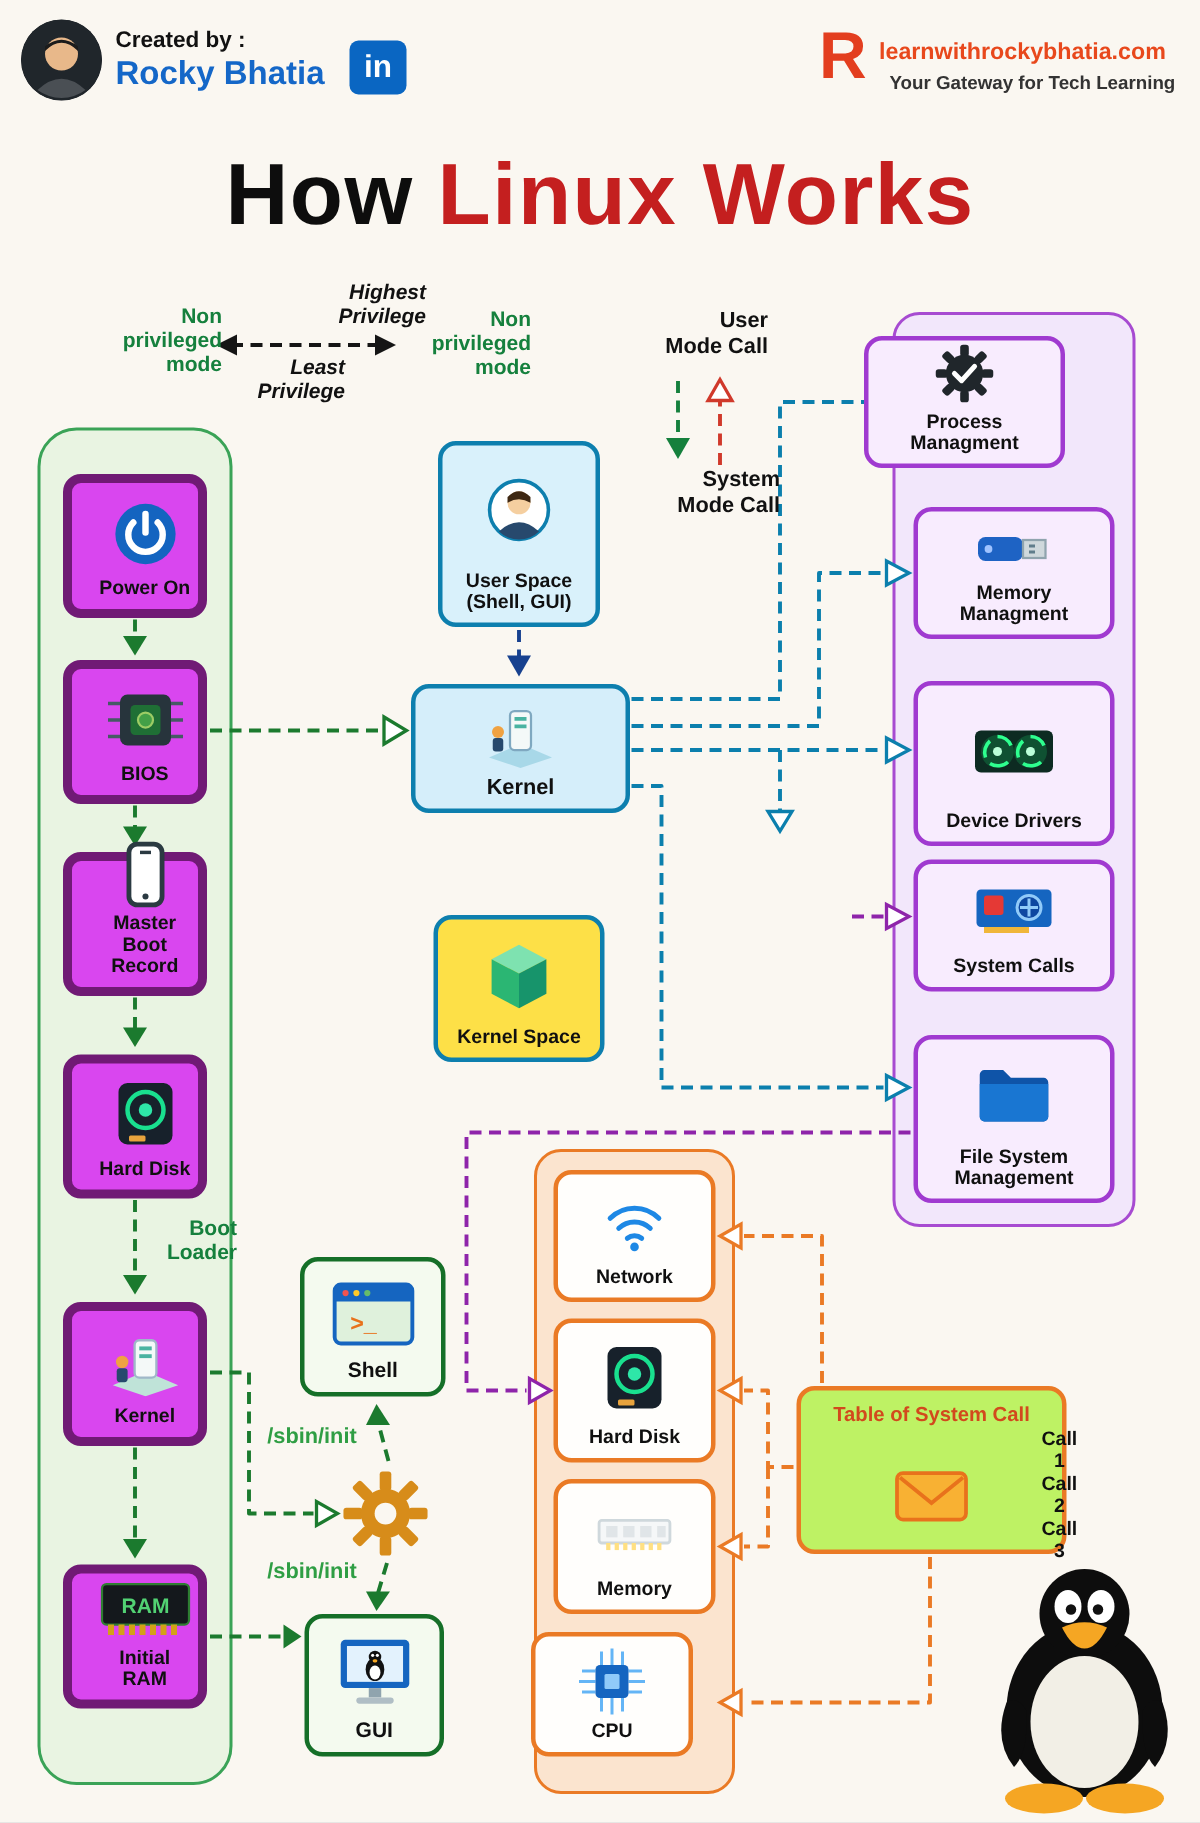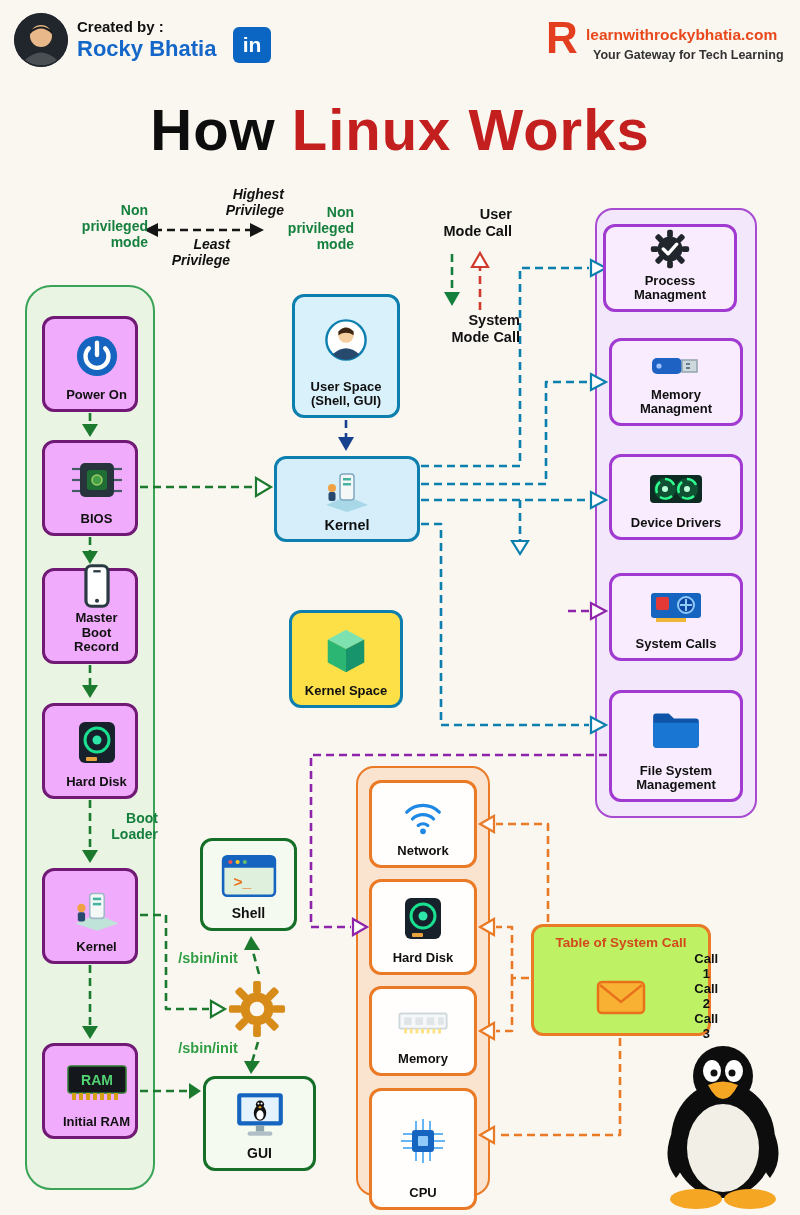--- a/index.html
+++ b/index.html
@@ -24,21 +24,21 @@
   
   .panel { position:absolute; }
   .panel-green  { background:#e9f4e2; border:2.5px solid #3aa357; border-radius:26px; }
   .panel-purple { background:#f2e7fb; border:2.5px solid #a74bd1; border-radius:18px; }
   .panel-orange { background:#fbe4cf; border:2.5px solid #ea7a25; border-radius:18px; }
 
   
   .node { position:absolute; display:flex; flex-direction:column; align-items:center; justify-content:flex-end; gap:2px; padding:6px 3px; border-radius:12px; text-align:center; background:#fff; }
   .node .icon { flex:1 1 auto; display:flex; align-items:center; justify-content:center; width:100%; }
   .lbl { font-weight:700; font-size:13px; line-height:1.12; color:#101010; white-space:pre-line; }
-  .n-green  { border:3px solid #701a75; background:#f0abfc;padding-left:16px; }
+  .n-green  { border:6px solid #701a75; background:#d946ef;padding-left:16px; }
   .n-green2 { border:3px solid #156f28; background:#f4faef; }
   .n-blue   { border:3px solid #0d7fae; background:#d5eefa; }
   .n-blue2  { border:3px solid #0d7fae; background:#d9f1fb; }
   .n-purple { border:3px solid #a03ad0; background:#f8ecfe; }
   .n-orange { border:3px solid #ea7a25; background:#fffefc; }
 
   
   .note { position:absolute; font-weight:700; white-space:pre-line; text-align:right; line-height:1.15; }
   .note-green  { color:#15803d; font-size:14px; }
   .note-italic { color:#111; font-style:italic; font-size:14px; }
@@ -333,21 +333,21 @@
       <svg width="52" height="50" viewBox="0 0 52 52">
         <polygon points="26,4 45,14 26,24 7,14" fill="#7ee2b0"></polygon>
         <polygon points="7,14 26,24 26,48 7,38" fill="#2bb673"></polygon>
         <polygon points="45,14 26,24 26,48 45,38" fill="#17946b"></polygon>
       </svg>
     </span>
     <span class="lbl">Kernel Space</span>
   </div>
 
 
-  <div class="node n-purple" style="left:603px; top:224px; width:134px; height:88px;">
+  <div class="node n-purple" style="left:576px; top:224px; width:134px; height:88px;">
     <span class="icon">
       <svg width="46" height="46" viewBox="0 0 48 48">
         <g fill="#20262b">
           <rect x="21" y="4" width="6" height="8" rx="2"></rect>
             <rect x="21" y="4" width="6" height="8" rx="2" transform="rotate(45 24 24)"></rect>
           <rect x="21" y="4" width="6" height="8" rx="2" transform="rotate(90 24 24)"></rect>
             <rect x="21" y="4" width="6" height="8" rx="2" transform="rotate(135 24 24)"></rect>
           <rect x="21" y="4" width="6" height="8" rx="2" transform="rotate(180 24 24)"></rect>
             <rect x="21" y="4" width="6" height="8" rx="2" transform="rotate(225 24 24)"></rect>
           <rect x="21" y="4" width="6" height="8" rx="2" transform="rotate(270 24 24)"></rect>
@@ -368,21 +368,21 @@
         <rect x="34" y="14" width="15" height="12" fill="#cfd8dc" stroke="#90a4ae" stroke-width="1.5"></rect>
         <rect x="38" y="17" width="4" height="2" fill="#607d8b"></rect>
           <rect x="38" y="21" width="4" height="2" fill="#607d8b"></rect>
         <circle cx="11" cy="20" r="2.6" fill="#9fc3ff"></circle>
       </svg>
     </span>
     <span class="lbl">Memory
 Managment</span>
   </div>
 
-  <div class="node n-purple" style="left:609px; top:454px; width:134px; height:86px;">
+  <div class="node n-purple" style="left:609px; top:454px; width:134px; height:110px;">
     <span class="icon">
       <svg width="58" height="40" viewBox="0 0 56 40">
         <rect x="2" y="6" width="52" height="28" rx="4" fill="#0d2b22"></rect>
         <circle cx="17" cy="20" r="11" fill="#0f5132"></circle>
           <circle cx="39" cy="20" r="11" fill="#0f5132"></circle>
         <g stroke="#2eff8f" stroke-width="2.4" fill="none">
           <path d="M17 10 a10 10 0 0 1 9 6"></path>
             <path d="M9 24 a10 10 0 0 1 3 -11"></path>
             <path d="M24 27 a10 10 0 0 1 -12 1"></path>
           <path d="M39 10 a10 10 0 0 1 9 6"></path>
@@ -444,21 +444,21 @@
         <rect x="26" y="1" width="8" height="13" rx="2" transform="rotate(180 30 30)"></rect>
           <rect x="26" y="1" width="8" height="13" rx="2" transform="rotate(225 30 30)"></rect>
         <rect x="26" y="1" width="8" height="13" rx="2" transform="rotate(270 30 30)"></rect>
           <rect x="26" y="1" width="8" height="13" rx="2" transform="rotate(315 30 30)"></rect>
         <circle cx="30" cy="30" r="17"></circle>
       </g>
       <circle cx="30" cy="30" r="7.5" fill="#faf7f1"></circle>
     </svg>
   </div>
 
-  <div class="node n-green2" style="left:203px; top:1076px; width:113px; height:95px;">
+  <div class="node n-green2" style="left:203px; top:1076px; width:93px; height:95px;">
     <span class="icon">
       <svg width="54" height="50" viewBox="0 0 52 48">
         <rect x="4" y="3" width="44" height="31" rx="3" fill="#1565c0"></rect>
         <rect x="8" y="7" width="36" height="23" fill="#e3f2fd"></rect>
         <ellipse cx="26" cy="22" rx="6" ry="7.5" fill="#111"></ellipse>
         <ellipse cx="26" cy="24" rx="3.5" ry="4.5" fill="#fff"></ellipse>
         <circle cx="26" cy="14" r="4" fill="#111"></circle>
         <circle cx="24.5" cy="13" r="1" fill="#fff"></circle>
           <circle cx="27.5" cy="13" r="1" fill="#fff"></circle>
         <rect x="24.5" y="15.5" width="3" height="2" rx="1" fill="#f5a623"></rect>
@@ -510,21 +510,21 @@
             <rect x="26" y="24" width="3" height="5"></rect>
             <rect x="32" y="24" width="3" height="5"></rect>
             <rect x="38" y="24" width="3" height="5"></rect>
             <rect x="44" y="24" width="3" height="5"></rect>
           </g>
       </svg>
     </span>
     <span class="lbl">Memory</span>
   </div>
 
-  <div class="node n-orange" style="left:369px; top:1088px; width:108px; height:122px;">
+  <div class="node n-orange" style="left:354px; top:1088px; width:108px; height:83px;">
     <span class="icon">
       <svg width="48" height="48" viewBox="0 0 48 48">
         <g stroke="#64b5f6" stroke-width="2">
           <line x1="17" y1="13" x2="17" y2="4"></line>
             <line x1="24" y1="13" x2="24" y2="2"></line>
             <line x1="31" y1="13" x2="31" y2="4"></line>
           <line x1="17" y1="35" x2="17" y2="44"></line>
             <line x1="24" y1="35" x2="24" y2="46"></line>
             <line x1="31" y1="35" x2="31" y2="44"></line>
           <line x1="13" y1="17" x2="4" y2="17"></line>

